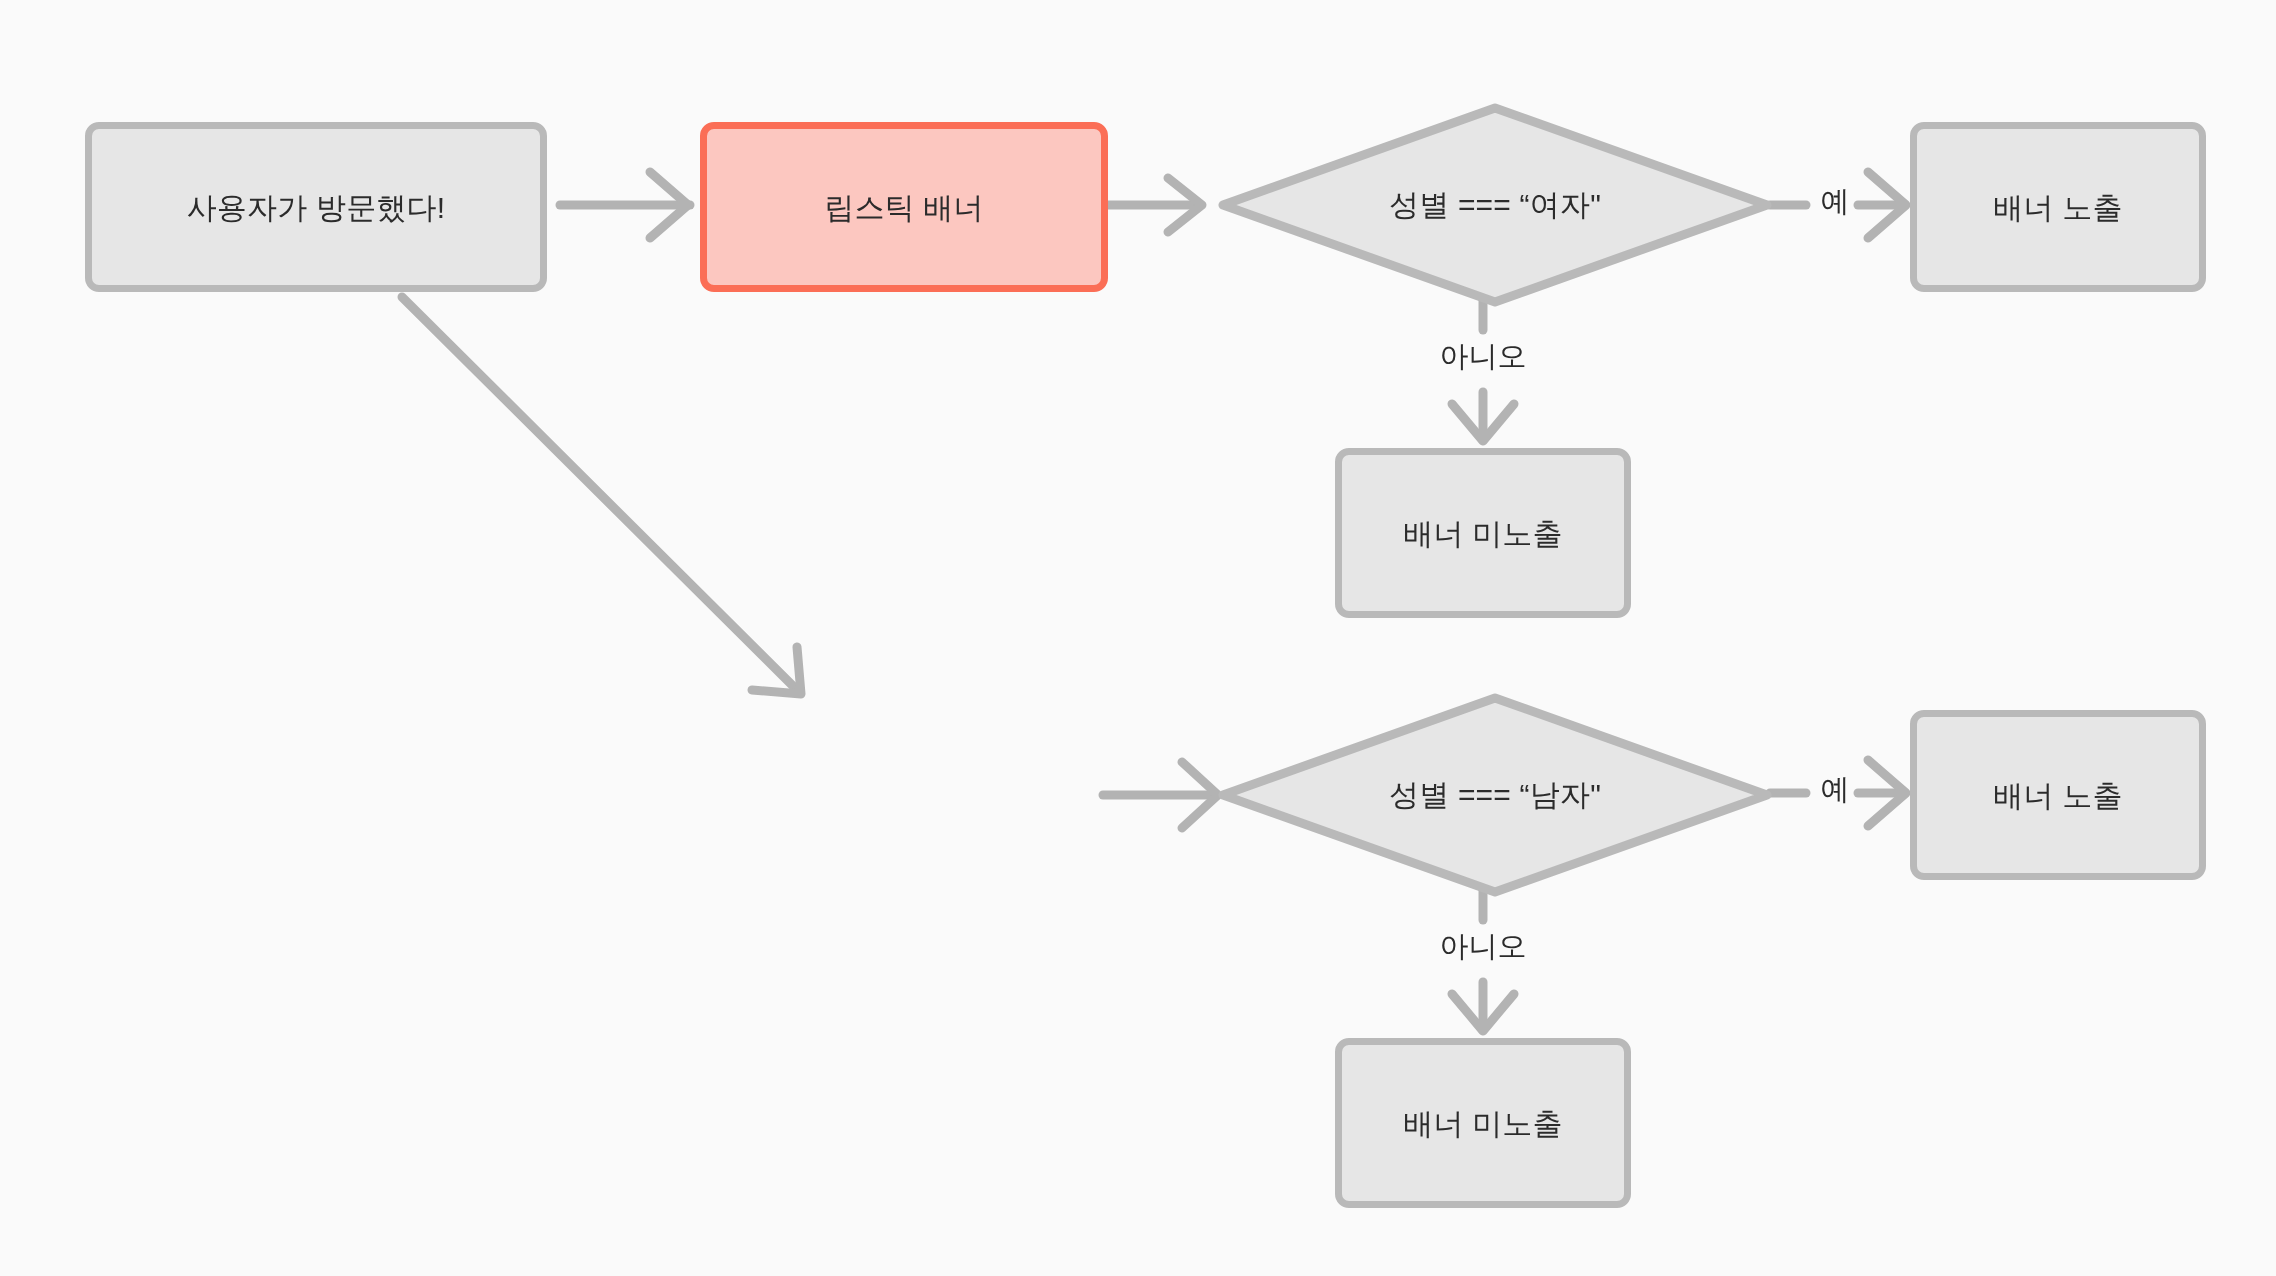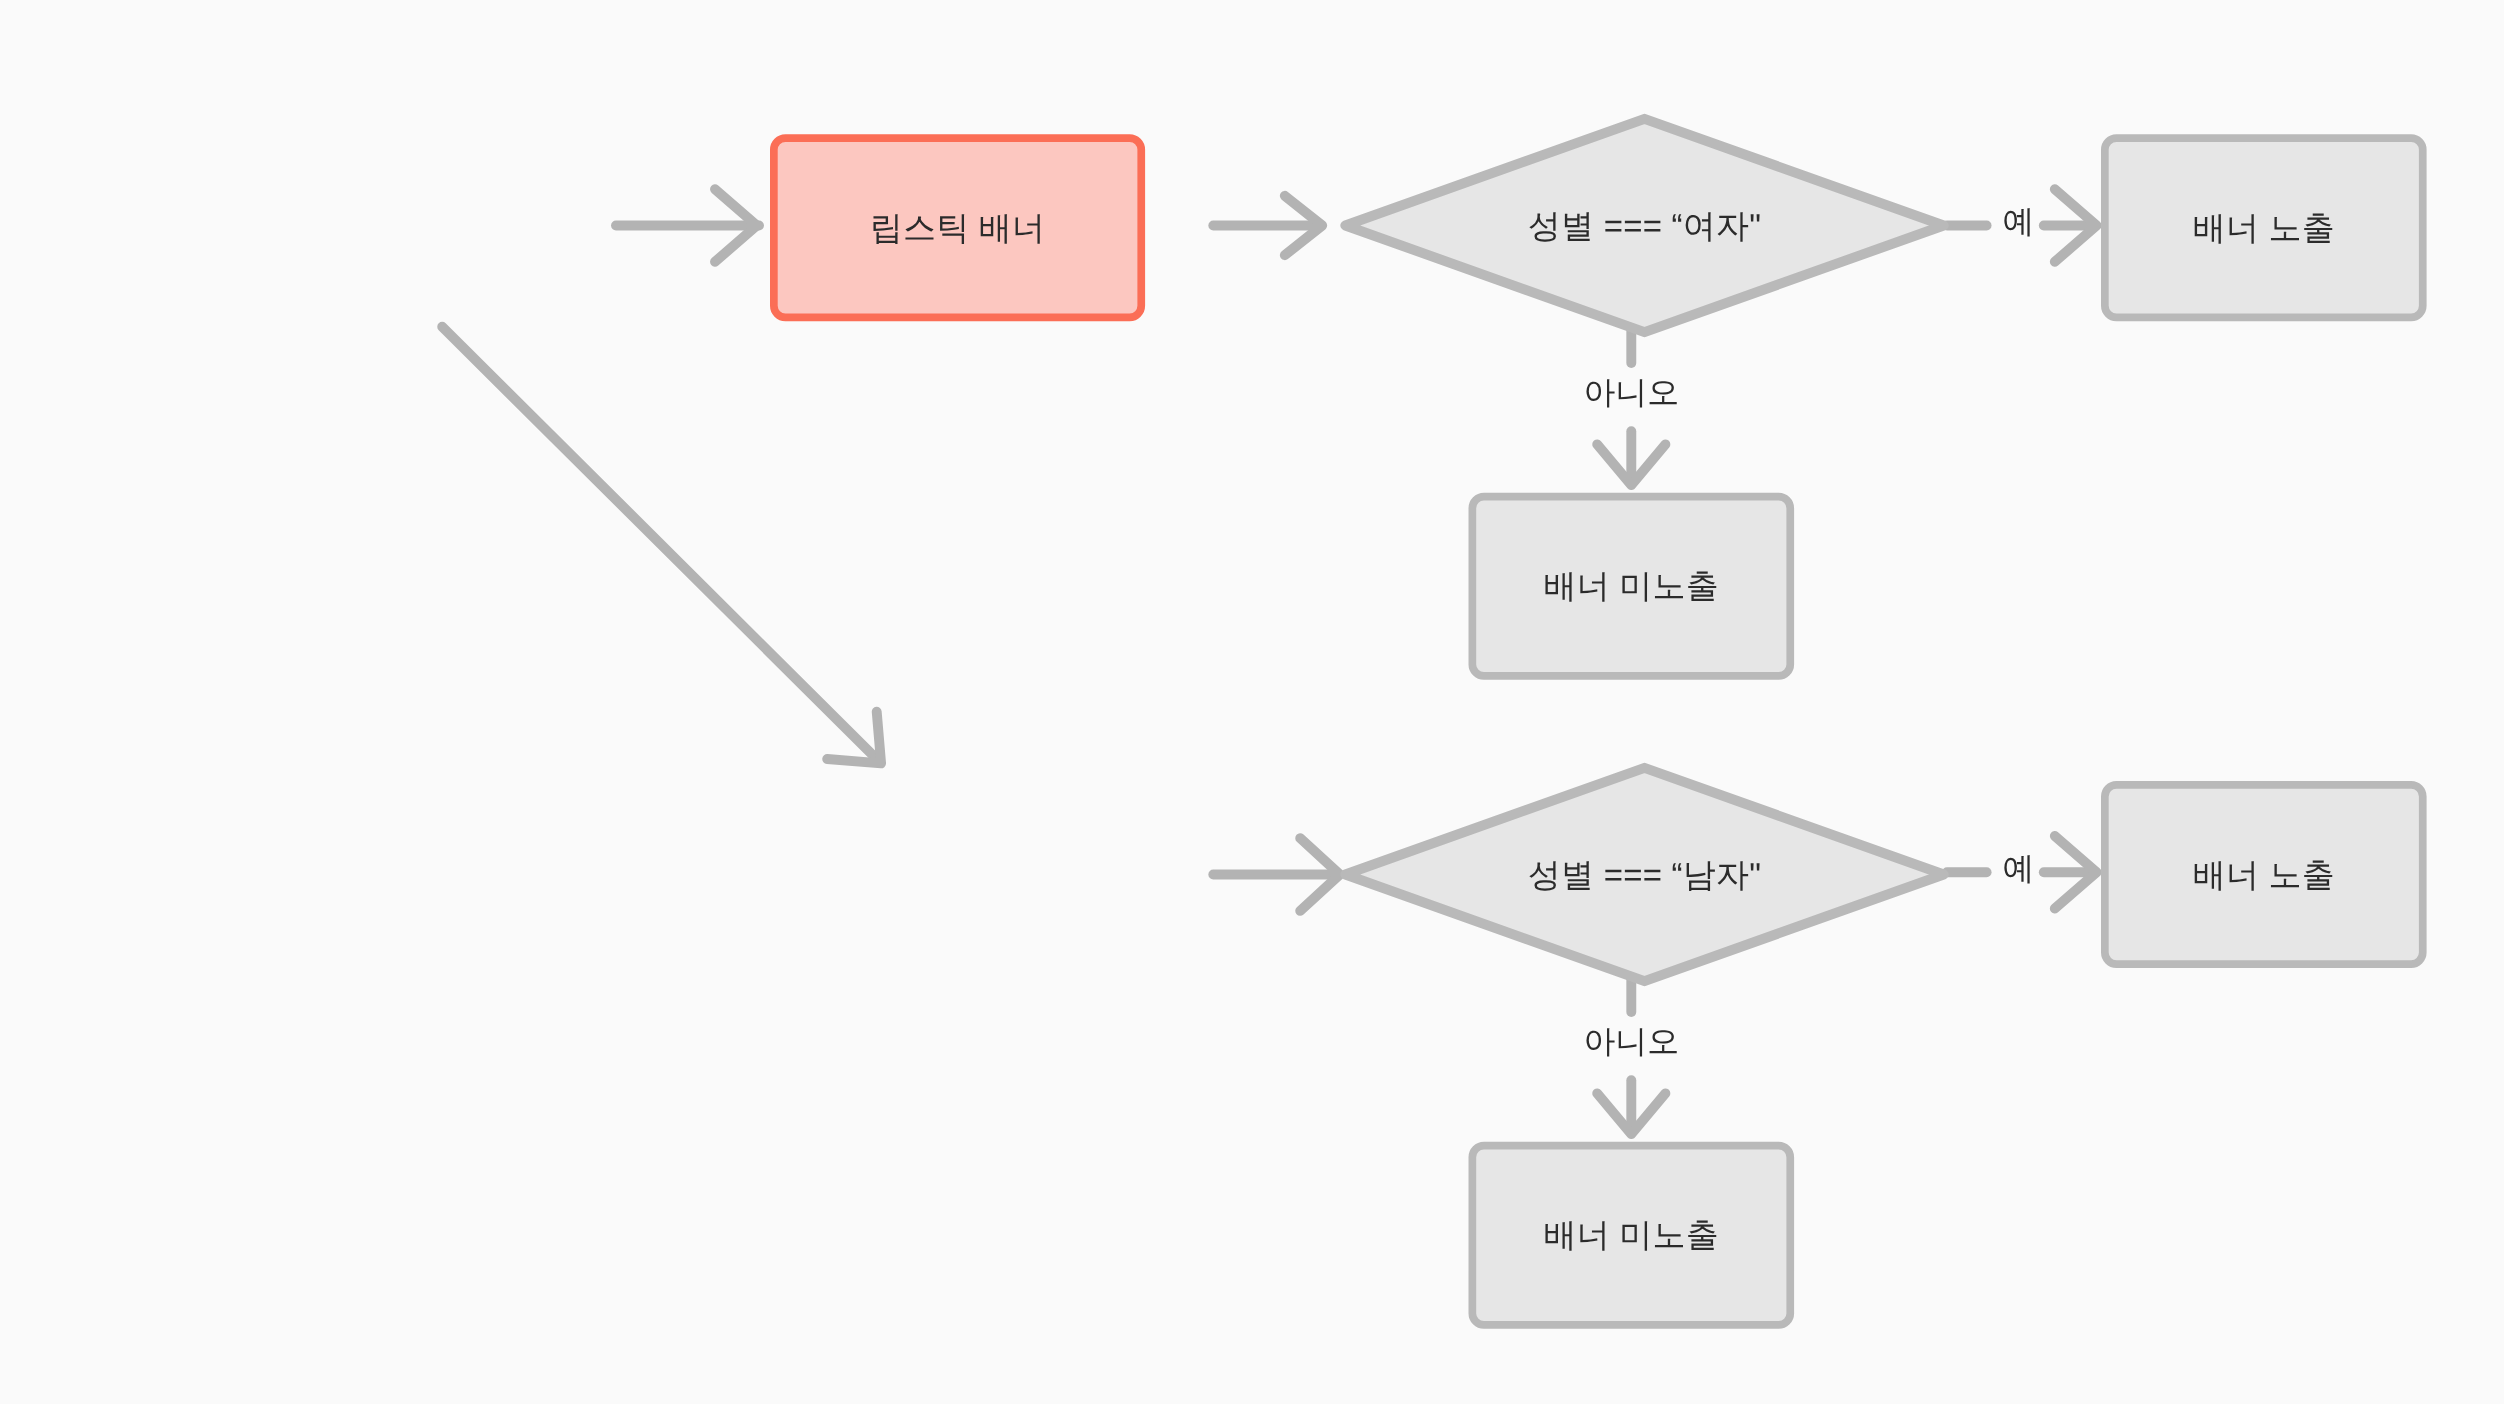--- a/index.html
+++ b/index.html
@@ -132,22 +132,25 @@
 
       <g>
         <path d="M 1483 890 L 1483 920"></path>
         <path d="M 1483 982 L 1483 1030"></path>
         <path d="M 1452 994 L 1483 1031 L 1514 994"></path>
       </g>
 
     </g>
   </svg>
 
+  <div class="node node-gray" style="left:85px; top:122px; width:462px; height:170px;">
+    <span>사용자가 방문했다!</span>
+  </div>
 
-  <div class="node node-red" style="left:700px; top:122px; width:341px; height:170px;">
+  <div class="node node-red" style="left:700px; top:122px; width:408px; height:170px;">
     <span>립스틱 배너</span>
   </div>
 
   <div class="diamond" style="left:1215px; top:100px; width:560px; height:210px;">
     <svg width="560" height="210" viewBox="0 0 560 210" xmlns="http://www.w3.org/2000/svg">
       <path d="M 280 8 L 552 105 L 280 202 L 8 105 Z" fill="#e6e6e6" stroke="#b9b9b9" stroke-width="9" stroke-linejoin="round"></path>
     </svg>
     <span class="diamond-label">성별 === “여자"</span>
   </div>
 

